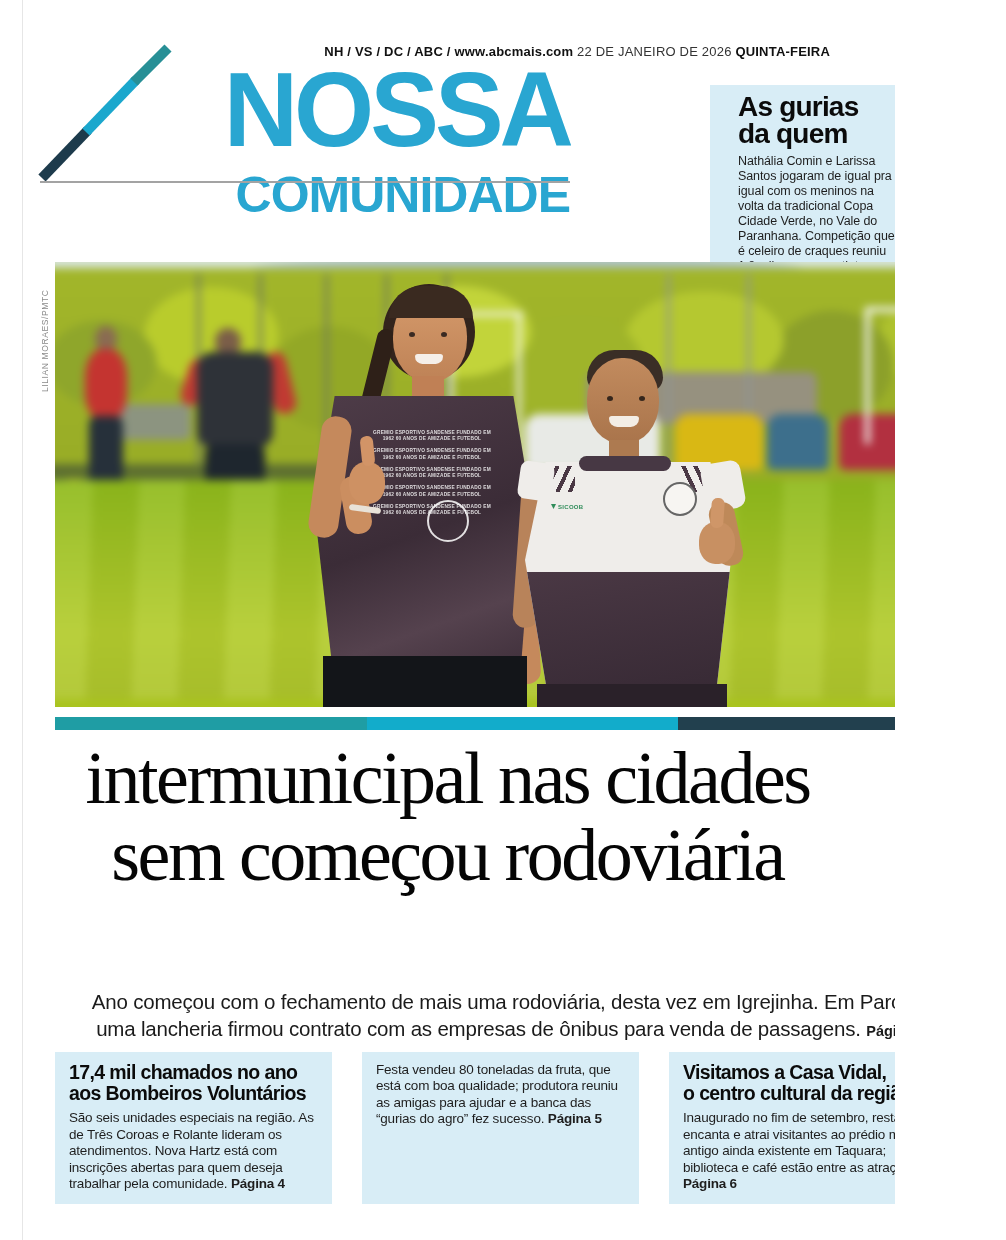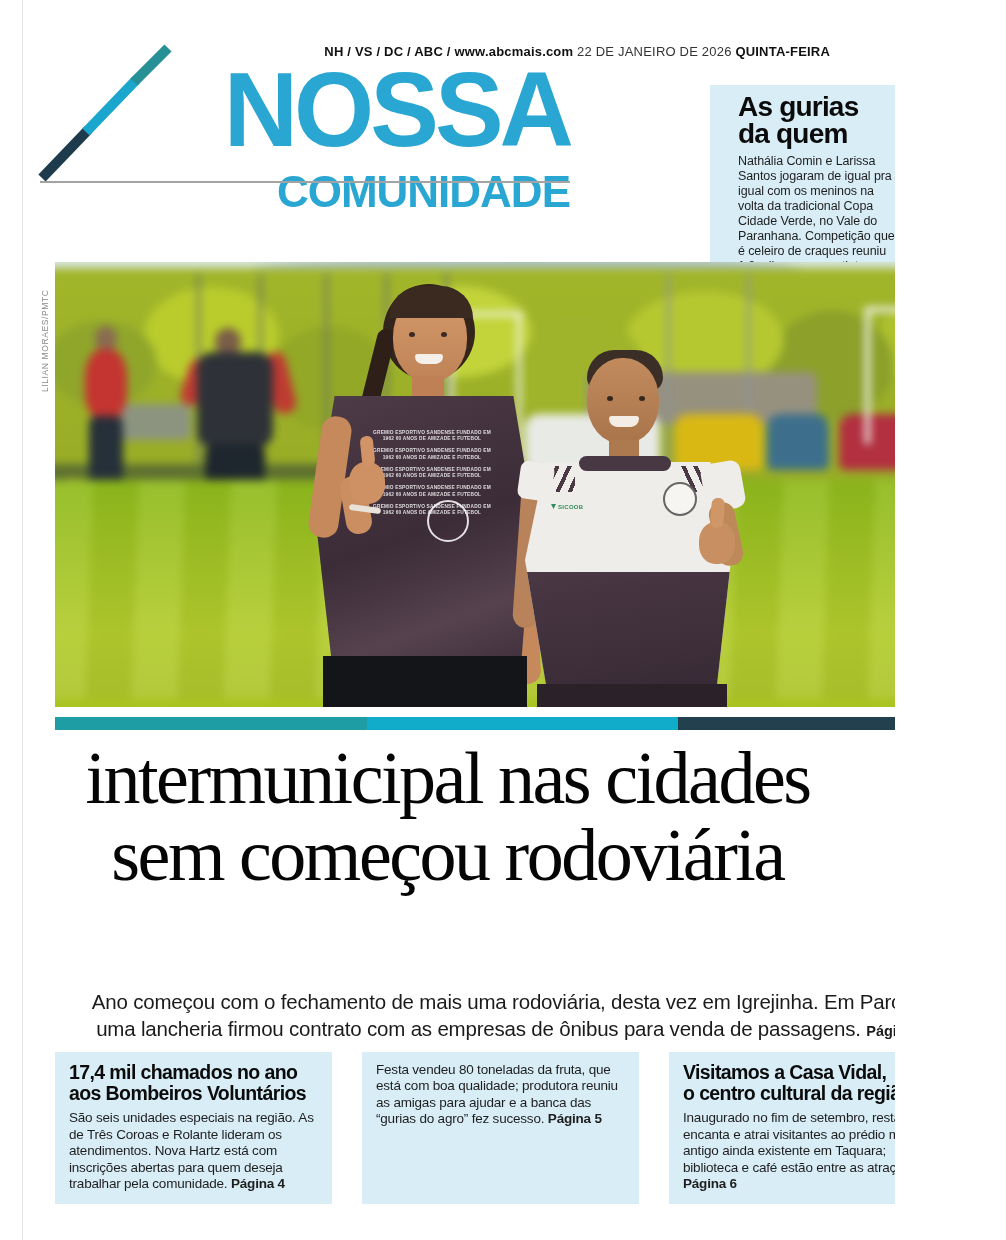--- a/index.html
+++ b/index.html
@@ -12,21 +12,21 @@
   
   .topbar{position:absolute;top:44px;right:65px;font-size:13px;color:#222;letter-spacing:.2px;white-space:nowrap;}
   .topbar b{color:#111;}
   .topbar .date{font-weight:400;color:#333;}
 
   
   .masthead{position:absolute;left:40px;top:58px;width:530px;text-align:right;}
   .mast-nossa{font-size:103px;font-weight:700;color:#29a6d1;letter-spacing:-4px;line-height:1;margin:0;
               transform:scaleY(1.02);}
   .mast-rule{position:absolute;left:0;top:123px;width:530px;height:2px;background:#a3a3a3;}
-  .mast-comunidade{font-size:44px;font-weight:700;color:#29a6d1;letter-spacing:-1px;line-height:1;margin-top:9px;}
+  .mast-comunidade{font-size:50px;font-weight:700;color:#29a6d1;letter-spacing:-1px;line-height:1;margin-top:9px;}
   .mast-diag{position:absolute;left:30px;top:40px;}
 
   
   .gurias{position:absolute;left:710px;top:85px;width:198px;min-height:178px;background:#d8edf6;
           padding:8px 12px 10px 28px;box-sizing:border-box;}
   .gurias h2{margin:0 0 7px 0;font-size:28px;line-height:.97;letter-spacing:-.8px;color:#0b0b0b;}
   .gurias h2 span{display:block;}
   .gurias p{margin:0;font-size:12.5px;line-height:1.2;color:#1e1e1e;letter-spacing:-.1px;}
   .gurias strong{font-size:12.5px;}
 

